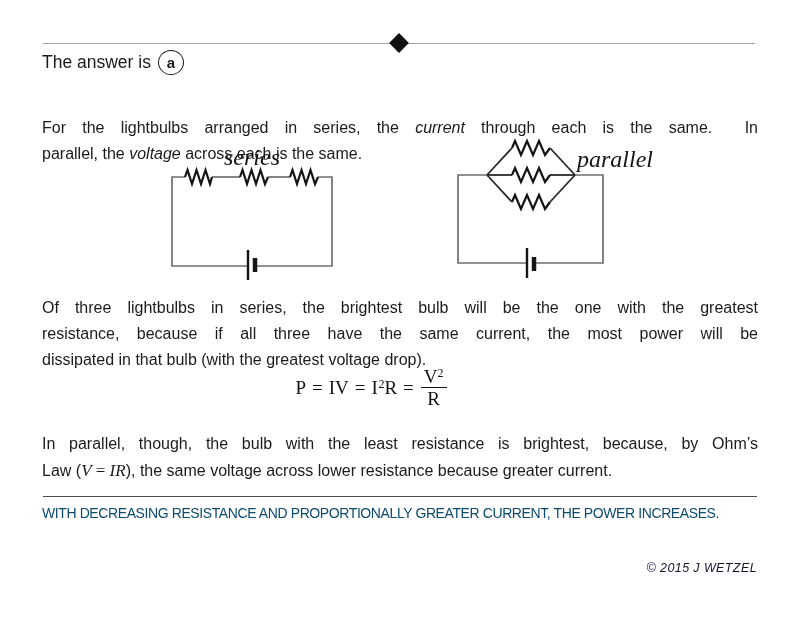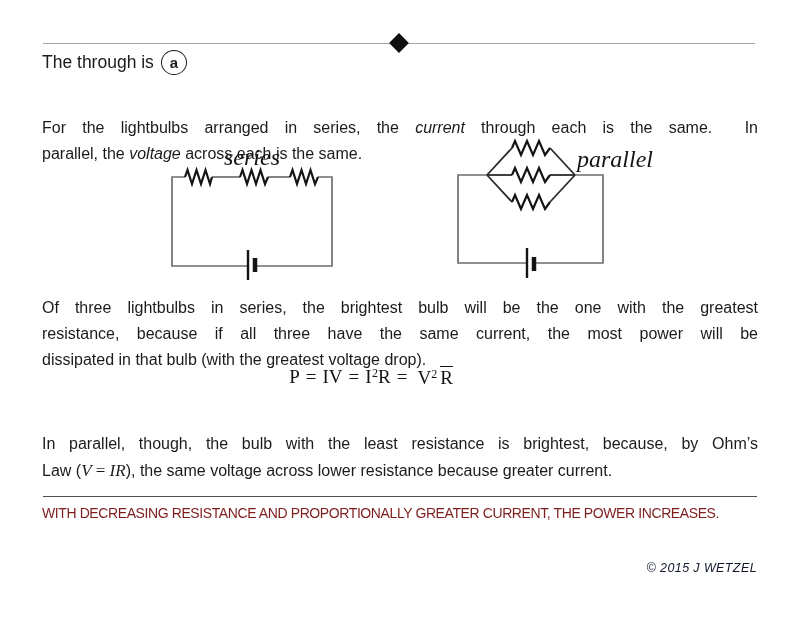--- a/index.html
+++ b/index.html
@@ -43,41 +43,41 @@
   svg.circuit{position:absolute;overflow:visible;}
   #series-svg{left:170px;top:170px;}
   #parallel-svg{left:455px;top:140px;}
 
   .formula{position:absolute;left:0;top:366px;width:742px;
     display:flex;justify-content:center;align-items:center;
     font-family:"Liberation Serif",serif;font-size:19px;color:#141414;}
   .formula .eq{margin:0 6px;}
   .formula sup{font-size:12px;vertical-align:6px;}
   .isq sup{margin:0 0 0 0.5px;}
-  .frac{display:inline-flex;flex-direction:row;align-items:center;
+  .frac{display:inline-flex;flex-direction:column;align-items:center;
     line-height:1.12;margin-left:1px;}
   .frac .num{padding:0 3px;}
   .frac .den{align-self:stretch;text-align:center;border-top:1.5px solid #141414;}
 
   .conclusion{position:absolute;left:42px;top:505px;font-size:14px;
-    letter-spacing:-0.4px;white-space:nowrap;color:#7f1d1d;}
+    letter-spacing:-0.4px;white-space:nowrap;color:#0c4a6e;}
 
   .copyright{position:absolute;right:43px;top:561px;font-size:12.5px;
     font-style:italic;color:#0f172a;letter-spacing:0.4px;}
 </style>
 </head>
 <body>
 
 <div class="page">
 
   <div class="rule rule-top"></div>
   <div class="diamond"></div>
 
   <div class="answer">
-    <span>The through is</span>
+    <span>The answer is</span>
     <span class="answer-circle">
       <span>a</span>
     </span>
   </div>
 
   <p class="para" id="para1">
     <span class="jline"><span>For the lightbulbs arranged in series, the </span><em>current</em><span class="keep2"> through each is the same.  In</span></span>
     <span class="lline"><span>parallel, the </span><em>voltage</em><span> across each is the same.</span></span>
   </p>
 

